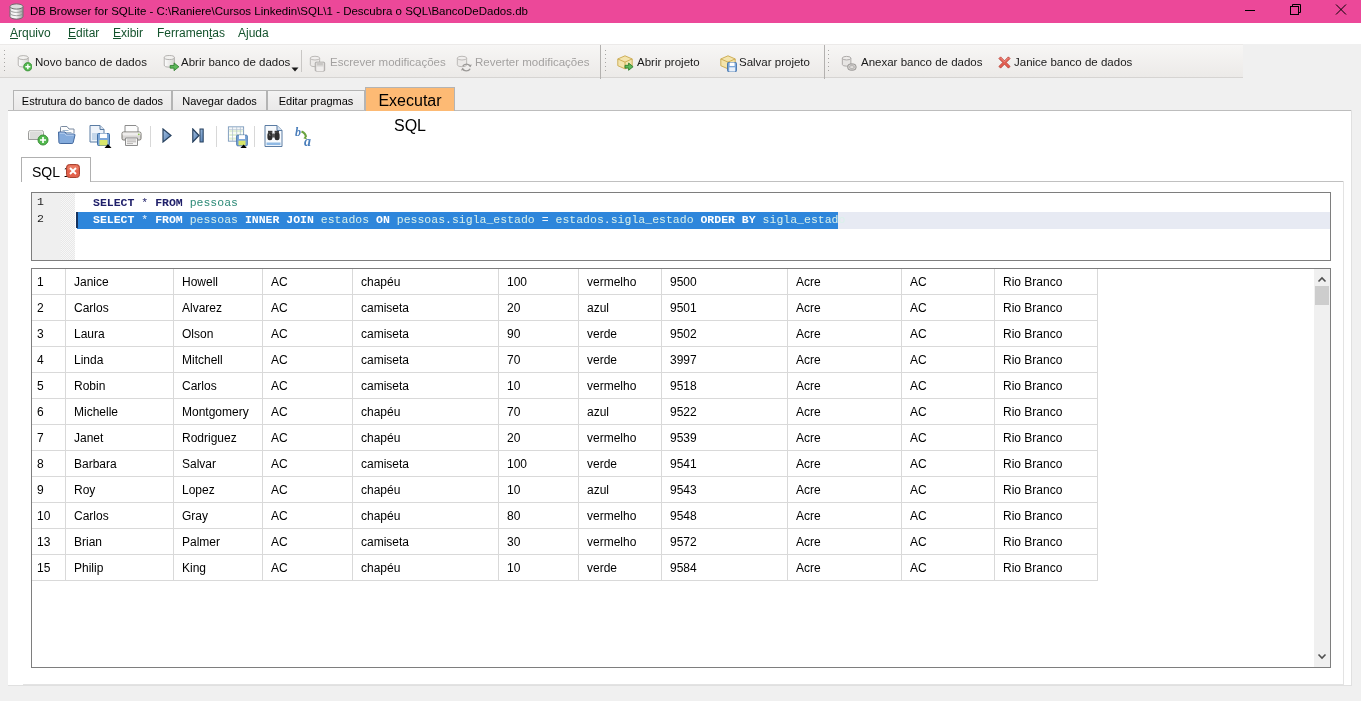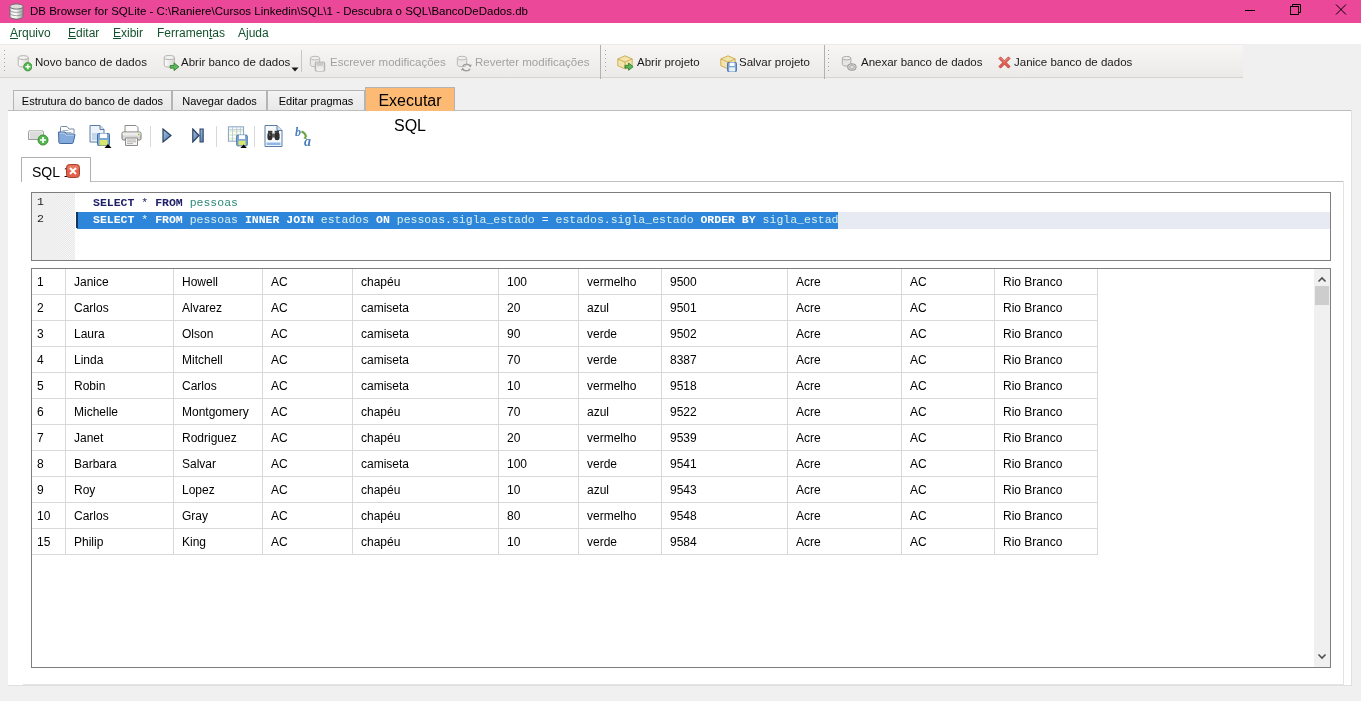--- a/index.html
+++ b/index.html
@@ -347,21 +347,21 @@
           <td class="fill"></td>
         </tr>
 <tr>
           <td class="rn">4</td>
           <td>Linda</td>
           <td>Mitchell</td>
           <td>AC</td>
           <td>camiseta</td>
           <td>70</td>
           <td>verde</td>
-          <td>8387</td>
+          <td>3997</td>
           <td>Acre</td>
           <td>AC</td>
           <td>Rio Branco</td>
           <td class="fill"></td>
         </tr>
 <tr>
           <td class="rn">5</td>
           <td>Robin</td>
           <td>Carlos</td>
           <td>AC</td>
@@ -432,20 +432,34 @@
         </tr>
 <tr>
           <td class="rn">10</td>
           <td>Carlos</td>
           <td>Gray</td>
           <td>AC</td>
           <td>chapéu</td>
           <td>80</td>
           <td>vermelho</td>
           <td>9548</td>
+          <td>Acre</td>
+          <td>AC</td>
+          <td>Rio Branco</td>
+          <td class="fill"></td>
+        </tr>
+<tr>
+          <td class="rn">13</td>
+          <td>Brian</td>
+          <td>Palmer</td>
+          <td>AC</td>
+          <td>camiseta</td>
+          <td>30</td>
+          <td>vermelho</td>
+          <td>9572</td>
           <td>Acre</td>
           <td>AC</td>
           <td>Rio Branco</td>
           <td class="fill"></td>
         </tr>
 <tr>
           <td class="rn">15</td>
           <td>Philip</td>
           <td>King</td>
           <td>AC</td>

